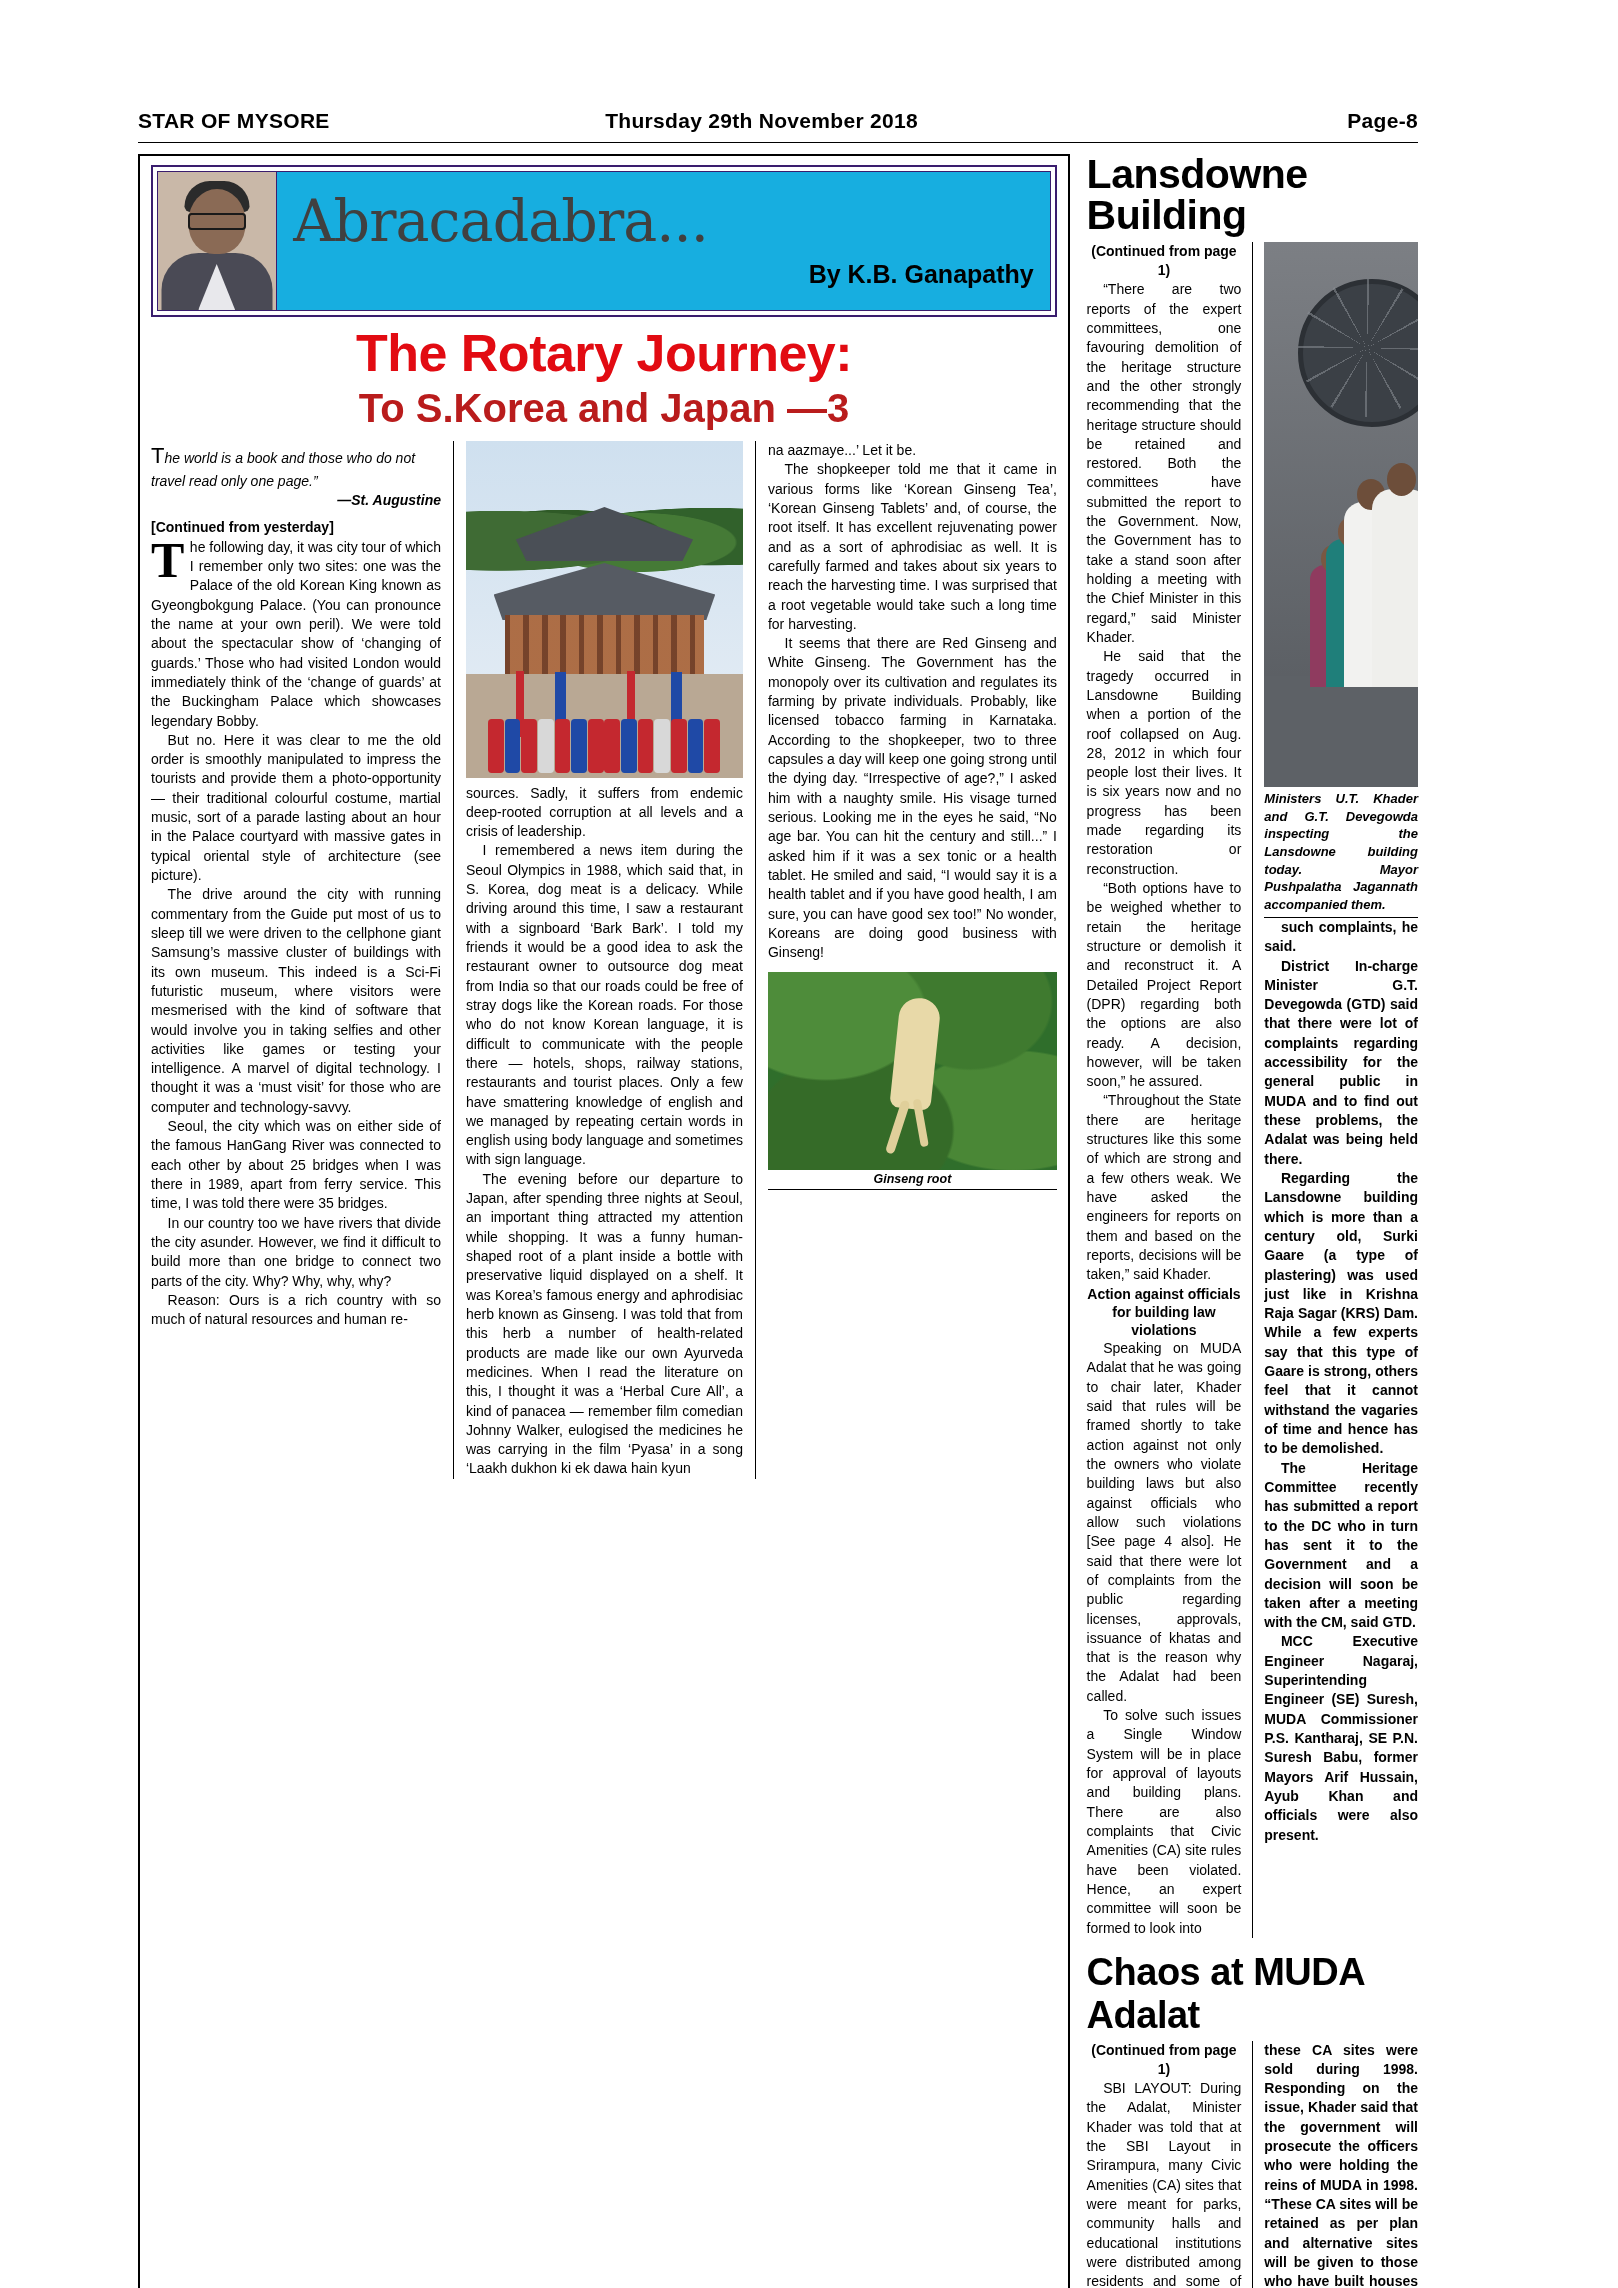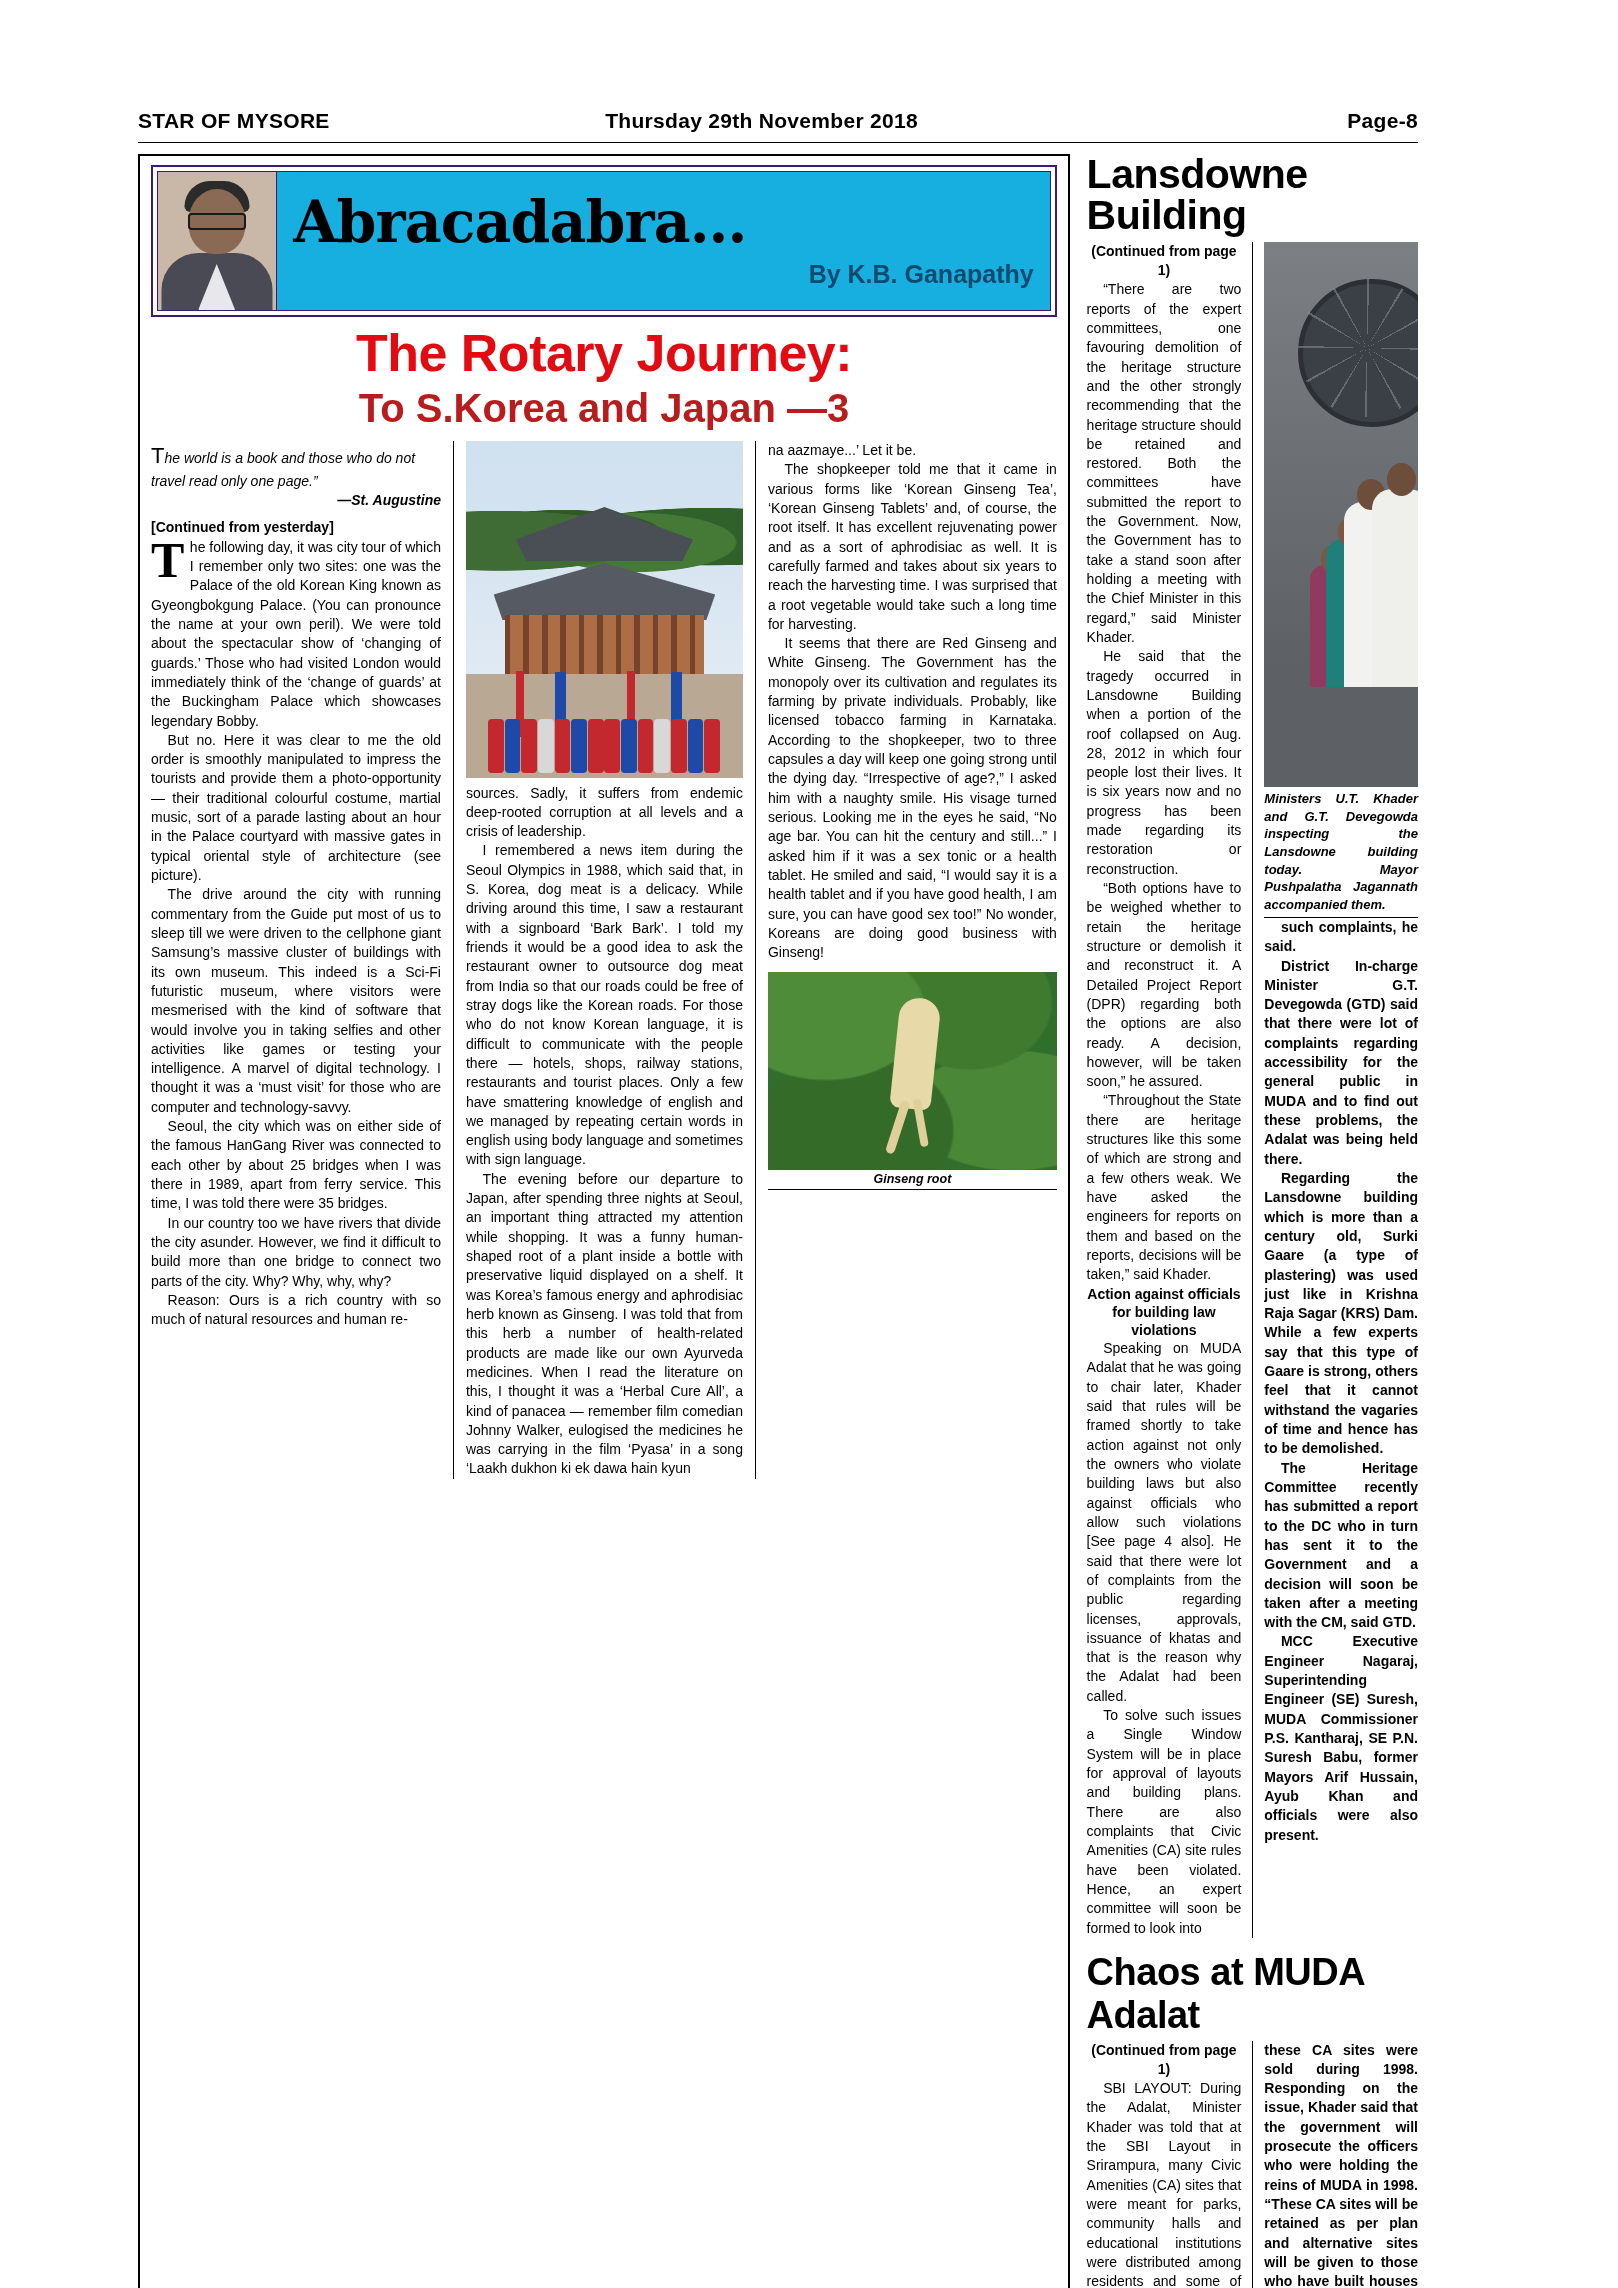--- a/index.html
+++ b/index.html
@@ -76,25 +76,25 @@
     position:absolute; left:50%; bottom:0; transform:translateX(-50%);
     width:111px; height:57px; background:#4a4a55; border-radius:37px 37px 0 0;
   }
   .abra-photo .shirt {
     position:absolute; left:50%; bottom:0; transform:translateX(-50%);
     width:37px; height:46px; background:#e8e8ec;
     clip-path:polygon(50% 0,100% 100%,0 100%);
   }
   .abra-text { flex:1; display:flex; flex-direction:column; justify-content:center; padding:0 16.6px; }
   .abra-title {
-    font-size:57px; font-weight:bold; color:#000000; line-height:1;
+    font-size:57px; font-weight:normal; color:#404040; line-height:1;
     font-family:"DejaVu Serif", serif; letter-spacing:-0.9px;
   }
   .abra-by {
-    text-align:right; color:#0c4a6e; font-size:25px; font-weight:bold;
+    text-align:right; color:#000000; font-size:25px; font-weight:bold;
     margin-top:9.2px; font-family:"Liberation Sans", sans-serif;
   }
 
   .headline1 {
     color:#e20b12; font-weight:bold; text-align:center;
     font-size:52px; line-height:1.05; margin:9.2px 0 0 0;
     letter-spacing:-0.5px;
   }
   .headline2 {
     color:#b91c1c; font-weight:bold; text-align:center;

